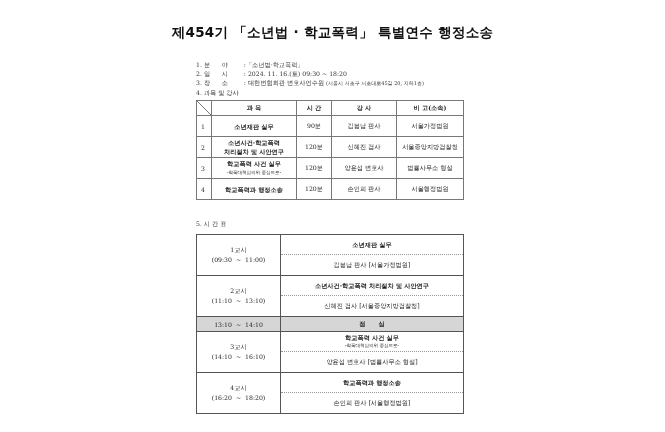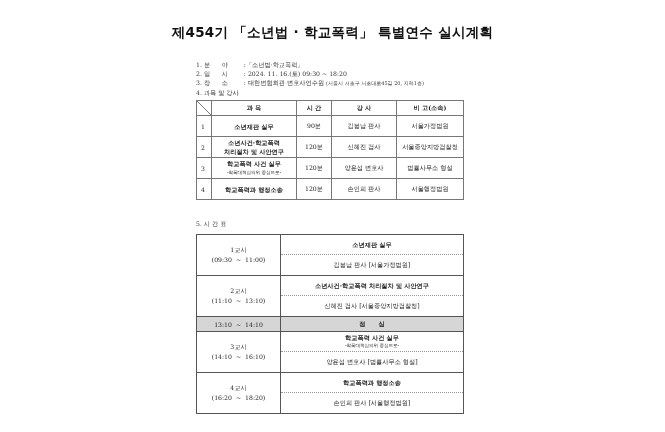--- a/index.html
+++ b/index.html
@@ -28,21 +28,21 @@
   .t2 .period { width:83px; line-height:10px; border-bottom:1px solid #555; }
   .t2 .subjc { height:19px; font-family:"DejaVu Sans", "Liberation Sans", sans-serif; font-weight:bold;
                border-bottom:0.8px dotted #999; line-height:8px; }
   .t2 .inst { height:20px; border-bottom:1px solid #555; }
   .t2 .subnote { font-size:4.5px; font-weight:normal; }
   .t2 .lunch td { background:#d6d6d6; height:14px; border-bottom:1px solid #555; }
 </style>
 </head>
 <body>
 
-<div class="title">제454기 「소년법 · 학교폭력」 특별연수 실시계획</div>
+<div class="title">제454기 「소년법 · 학교폭력」 특별연수 행정소송</div>
 
 <div class="info">
   <div class="row">
     <span>1.</span>
     <span class="lbl" style="white-space:pre">분      야</span>
     <span>:「소년법·학교폭력」</span>
   </div>
   <div class="row">
     <span>2.</span>
     <span class="lbl" style="white-space:pre">일      시</span>

